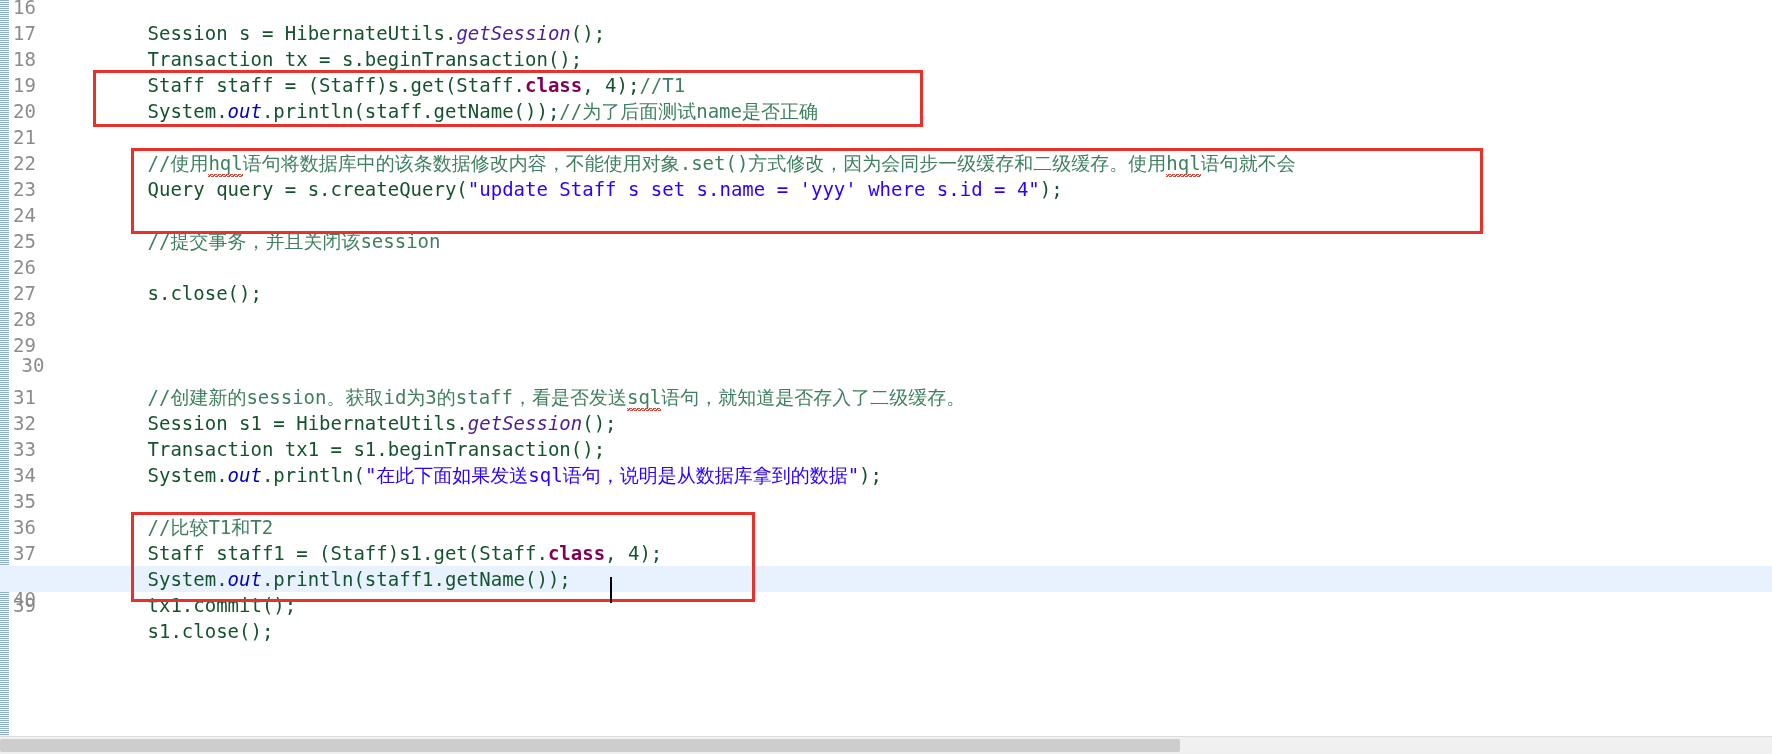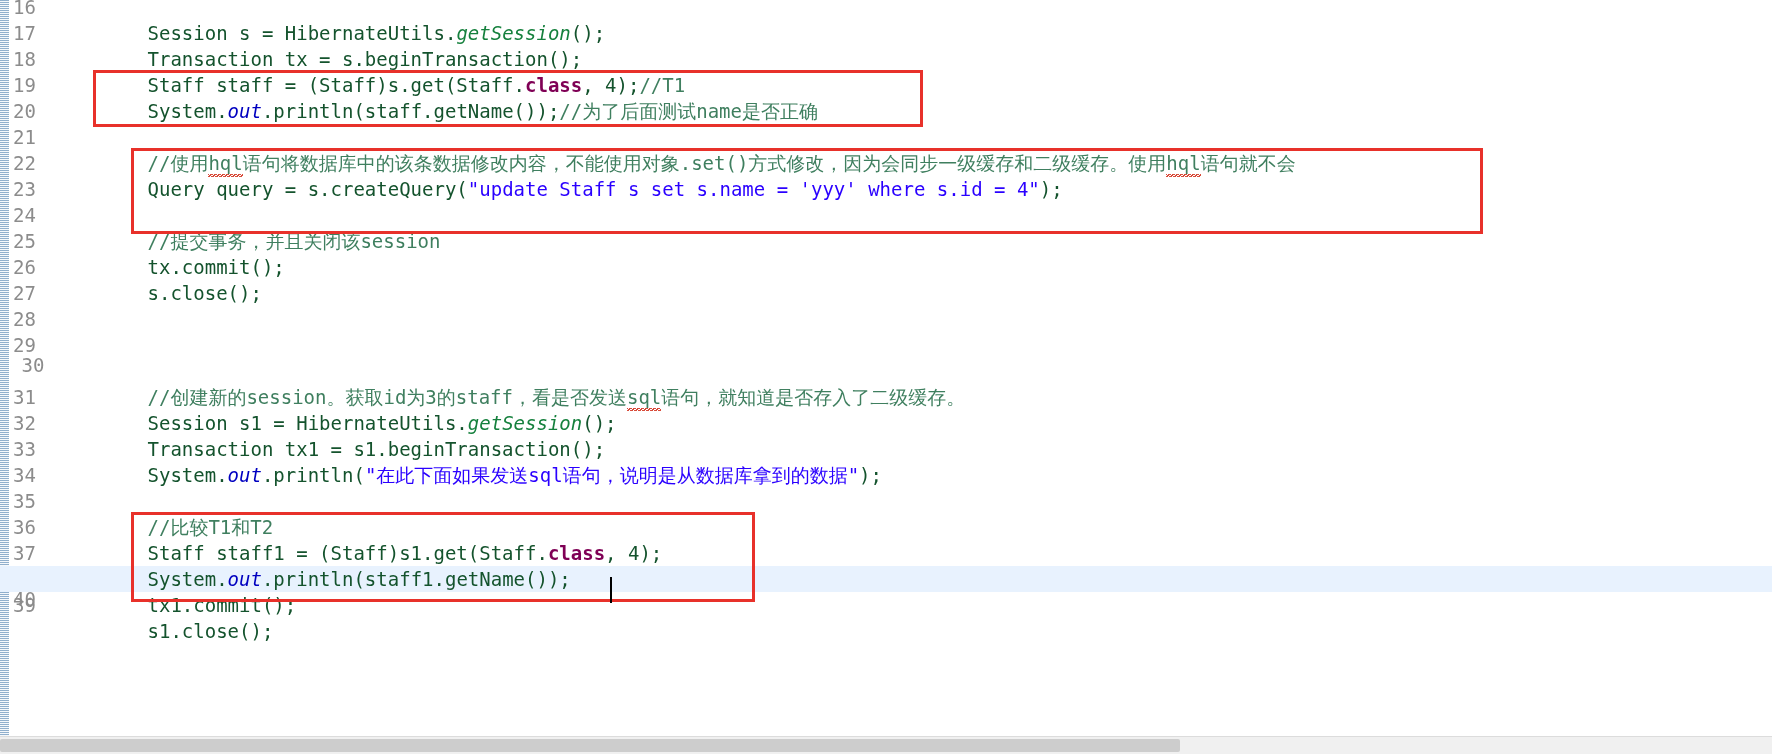--- a/index.html
+++ b/index.html
@@ -96,21 +96,21 @@
     position: absolute;
     left: 0;
     right: 0;
     height: 26px;
     background: #e8f2fe;
   }
 
   
   .kw       { color: #7f0055; font-weight: bold; }
   .field    { color: #0000c0; font-style: italic; }
-  .method   { color: #15803d; font-style: italic; }
+  .method   { color: #4c1d95; font-style: italic; }
   .str      { color: #2a00ff; }
   .cmt      { color: #3f7f5f; }
   .plain    { color: #14532d; }
 
   
   .sq {
     background-image: repeating-linear-gradient(
       135deg,
       #d84b3a 0px, #d84b3a 1px,
       transparent 1px, transparent 2px
@@ -197,21 +197,20 @@
   <div class="code" id="code">
       <div class="code-line" style="top: -6px;"></div>
       <div class="code-line" style="top: 20px;"><span class="txt plain">        Session s = HibernateUtils.</span><span class="txt method">getSession</span><span class="txt plain">();</span></div>
       <div class="code-line" style="top: 46px;"><span class="txt plain">        Transaction tx = s.beginTransaction();</span></div>
       <div class="code-line" style="top: 72px;"><span class="txt plain">        Staff staff = (Staff)s.get(Staff.</span><span class="txt kw">class</span><span class="txt plain">, 4);</span><span class="txt cmt">//T1</span></div>
       <div class="code-line" style="top: 98px;"><span class="txt plain">        System.</span><span class="txt field">out</span><span class="txt plain">.println(staff.getName());</span><span class="txt cmt">//为了后面测试name是否正确</span></div>
       <div class="code-line" style="top: 124px;"></div>
       <div class="code-line" style="top: 150px;"><span class="txt cmt">        //使用</span><span class="txt cmt sq">hql</span><span class="txt cmt">语句将数据库中的该条数据修改内容，不能使用对象.set()方式修改，因为会同步一级缓存和二级缓存。使用</span><span class="txt cmt sq">hql</span><span class="txt cmt">语句就不会</span></div>
       <div class="code-line" style="top: 176px;"><span class="txt plain">        Query query = s.createQuery(</span><span class="txt str">"update Staff s set s.name = 'yyy' where s.id = 4"</span><span class="txt plain">);</span></div>
       <div class="code-line" style="top: 228px;"><span class="txt cmt">        //提交事务，并且关闭该session</span></div>
-      <div class="code-line" style="top: 254px;"><span class="txt plain">        tx.commit();</span></div>
       <div class="code-line" style="top: 280px;"><span class="txt plain">        s.close();</span></div>
       <div class="code-line" style="top: 306px;"></div>
       <div class="code-line" style="top: 332px;"></div>
       <div class="code-line" style="top: 358px;"></div>
       <div class="code-line" style="top: 384px;"><span class="txt cmt">        //创建新的session。获取id为3的staff，看是否发送</span><span class="txt cmt sq">sql</span><span class="txt cmt">语句，就知道是否存入了二级缓存。</span></div>
       <div class="code-line" style="top: 410px;"><span class="txt plain">        Session s1 = HibernateUtils.</span><span class="txt method">getSession</span><span class="txt plain">();</span></div>
       <div class="code-line" style="top: 436px;"><span class="txt plain">        Transaction tx1 = s1.beginTransaction();</span></div>
       <div class="code-line" style="top: 462px;"><span class="txt plain">        System.</span><span class="txt field">out</span><span class="txt plain">.println(</span><span class="txt str">"在此下面如果发送sql语句，说明是从数据库拿到的数据"</span><span class="txt plain">);</span></div>
       <div class="code-line" style="top: 488px;"></div>
       <div class="code-line" style="top: 514px;"><span class="txt cmt">        //比较T1和T2</span></div>

